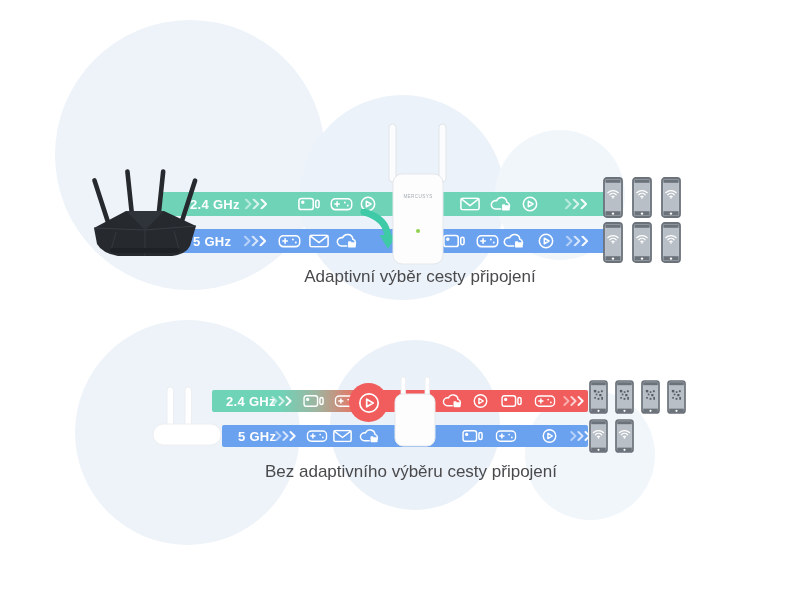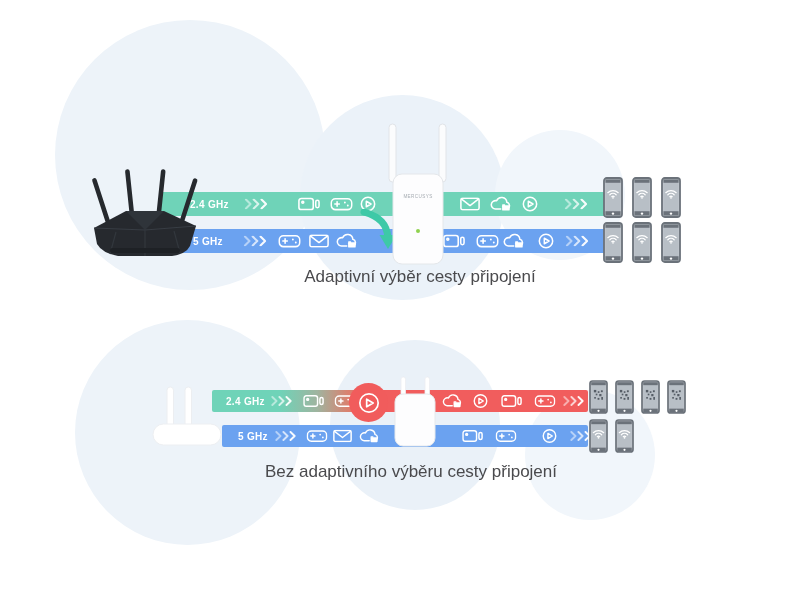--- a/index.html
+++ b/index.html
@@ -2,21 +2,21 @@
 <html><head>
 <meta charset="utf-8">
 <style>
   html,body{margin:0;padding:0;background:#fff;}
   .stage{position:relative;width:800px;height:600px;background:#ffffff;overflow:hidden;
          font-family:"Liberation Sans",sans-serif;}
   .blob{position:absolute;border-radius:50%;}
   .band{position:absolute;border-radius:2px;}
   .bi{position:absolute;top:50%;transform:translateY(-50%);display:block;line-height:0;}
   .blabel{position:absolute;top:50%;transform:translateY(-50%);color:#fff;font-weight:bold;
-          font-size:10px;letter-spacing:.3px;white-space:nowrap;}
+          font-size:13px;letter-spacing:.3px;white-space:nowrap;}
   .icn{stroke:#ffffff;fill:none;stroke-width:1.7;stroke-linecap:round;stroke-linejoin:round;display:block;}
   .caption{position:absolute;left:0;width:100%;text-align:center;font-size:17px;color:#4a4a4d;}
   .dev{position:absolute;line-height:0;}
   .phones{position:absolute;display:grid;}
   .redcircle{position:absolute;width:39px;height:39px;border-radius:50%;
              display:flex;align-items:center;justify-content:center;}
   .z1{z-index:1}.z2{z-index:2}.z3{z-index:3}
 </style>
 </head>
 <body>

